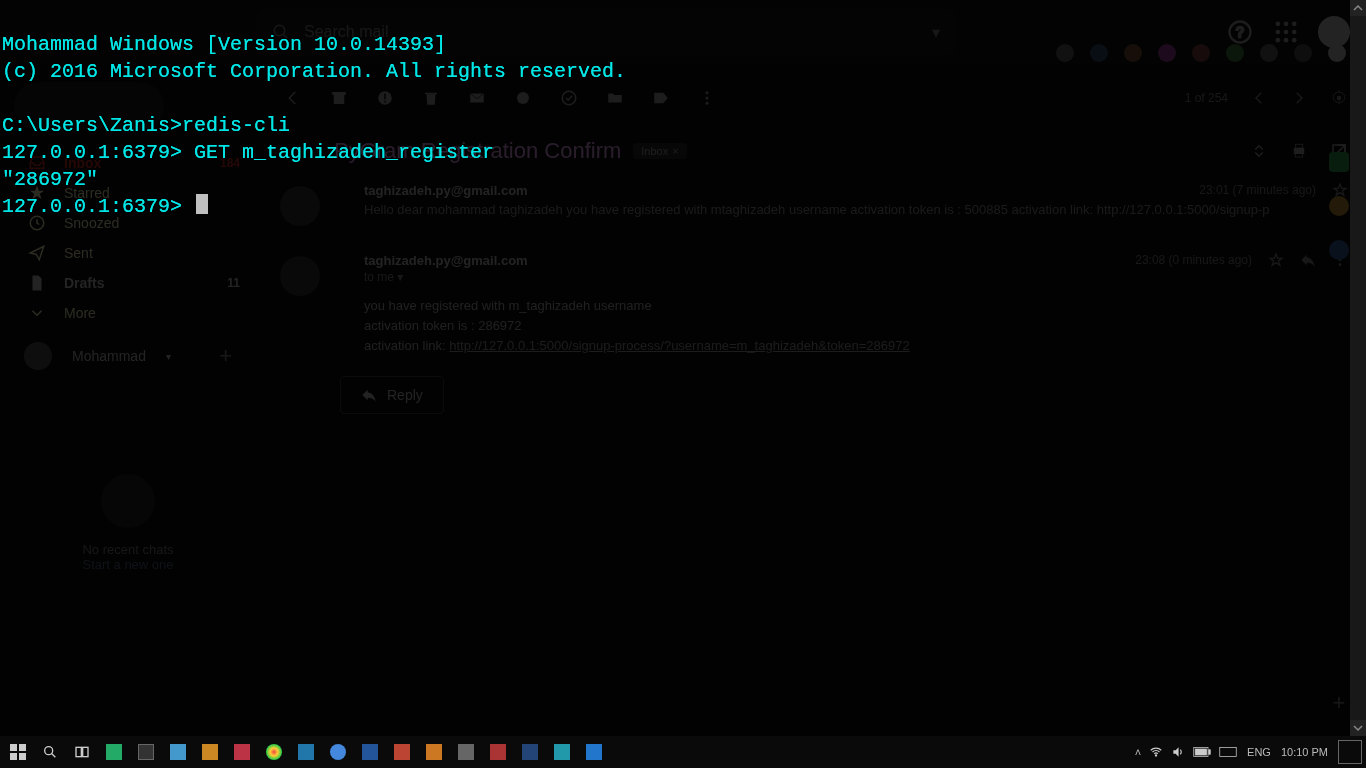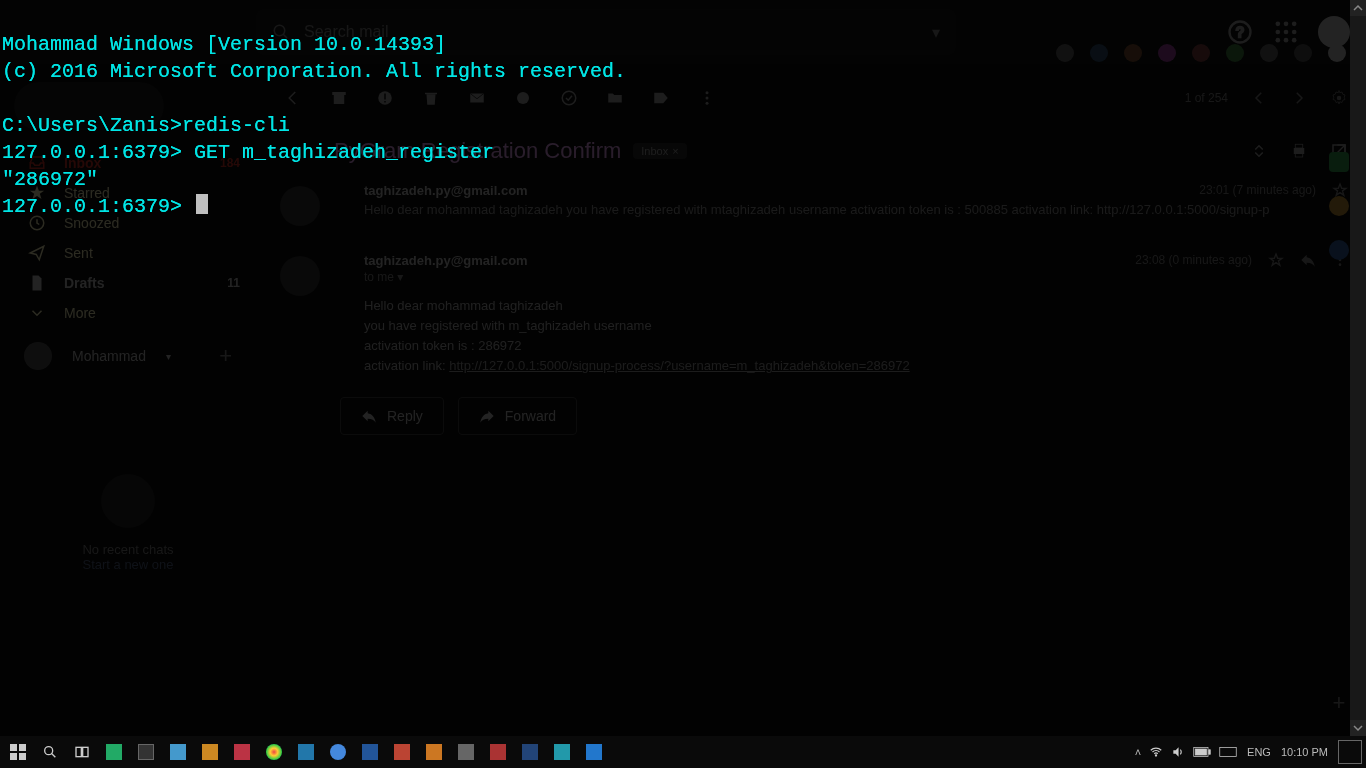--- a/index.html
+++ b/index.html
@@ -295,40 +295,33 @@
                   </svg>
                 <svg width="16" height="16" viewBox="0 0 24 24" fill="#888">
                     <circle cx="12" cy="5" r="2"></circle>
                     <circle cx="12" cy="12" r="2"></circle>
                     <circle cx="12" cy="19" r="2"></circle>
                   </svg>
               </div>
             </div>
             <div style="font-size:12px;color:#888;margin-top:2px"><span>to me</span> <span>▾</span></div>
             <div class="msg-full">
-              <div>Hello dear mohammad taghizadeh</div>
               <div>you have registered with m_taghizadeh username</div>
               <div>activation token is : 286972</div>
               <div><span>activation link: </span><a href="#">http://127.0.0.1:5000/signup-process/?username=m_taghizadeh&amp;token=286972</a></div>
             </div>
           </div>
         </div>
 
         <div class="action-row">
           <div class="action-btn">
             <svg width="16" height="16" viewBox="0 0 24 24" fill="#ccc">
                 <path d="M10 8V4L2 12l8 8v-4c6 0 10 2 12 6-1-7-5-13-12-14z"></path>
               </svg>
             <span>Reply</span>
-          </div>
-          <div class="action-btn">
-            <svg width="16" height="16" viewBox="0 0 24 24" fill="#ccc">
-                <path d="M14 8V4l8 8-8 8v-4c-6 0-10 2-12 6 1-7 5-13 12-14z"></path>
-              </svg>
-            <span>Forward</span>
           </div>
         </div>
 
         <div class="content-scroll"></div>
       </div>
 
       <div class="sidepanel-right">
         <div class="sp-ico" style="background:#3a5"></div>
         <div class="sp-ico" style="background:#c93;border-radius:50%"></div>
         <div class="sp-ico" style="background:#36a;border-radius:50%"></div>

